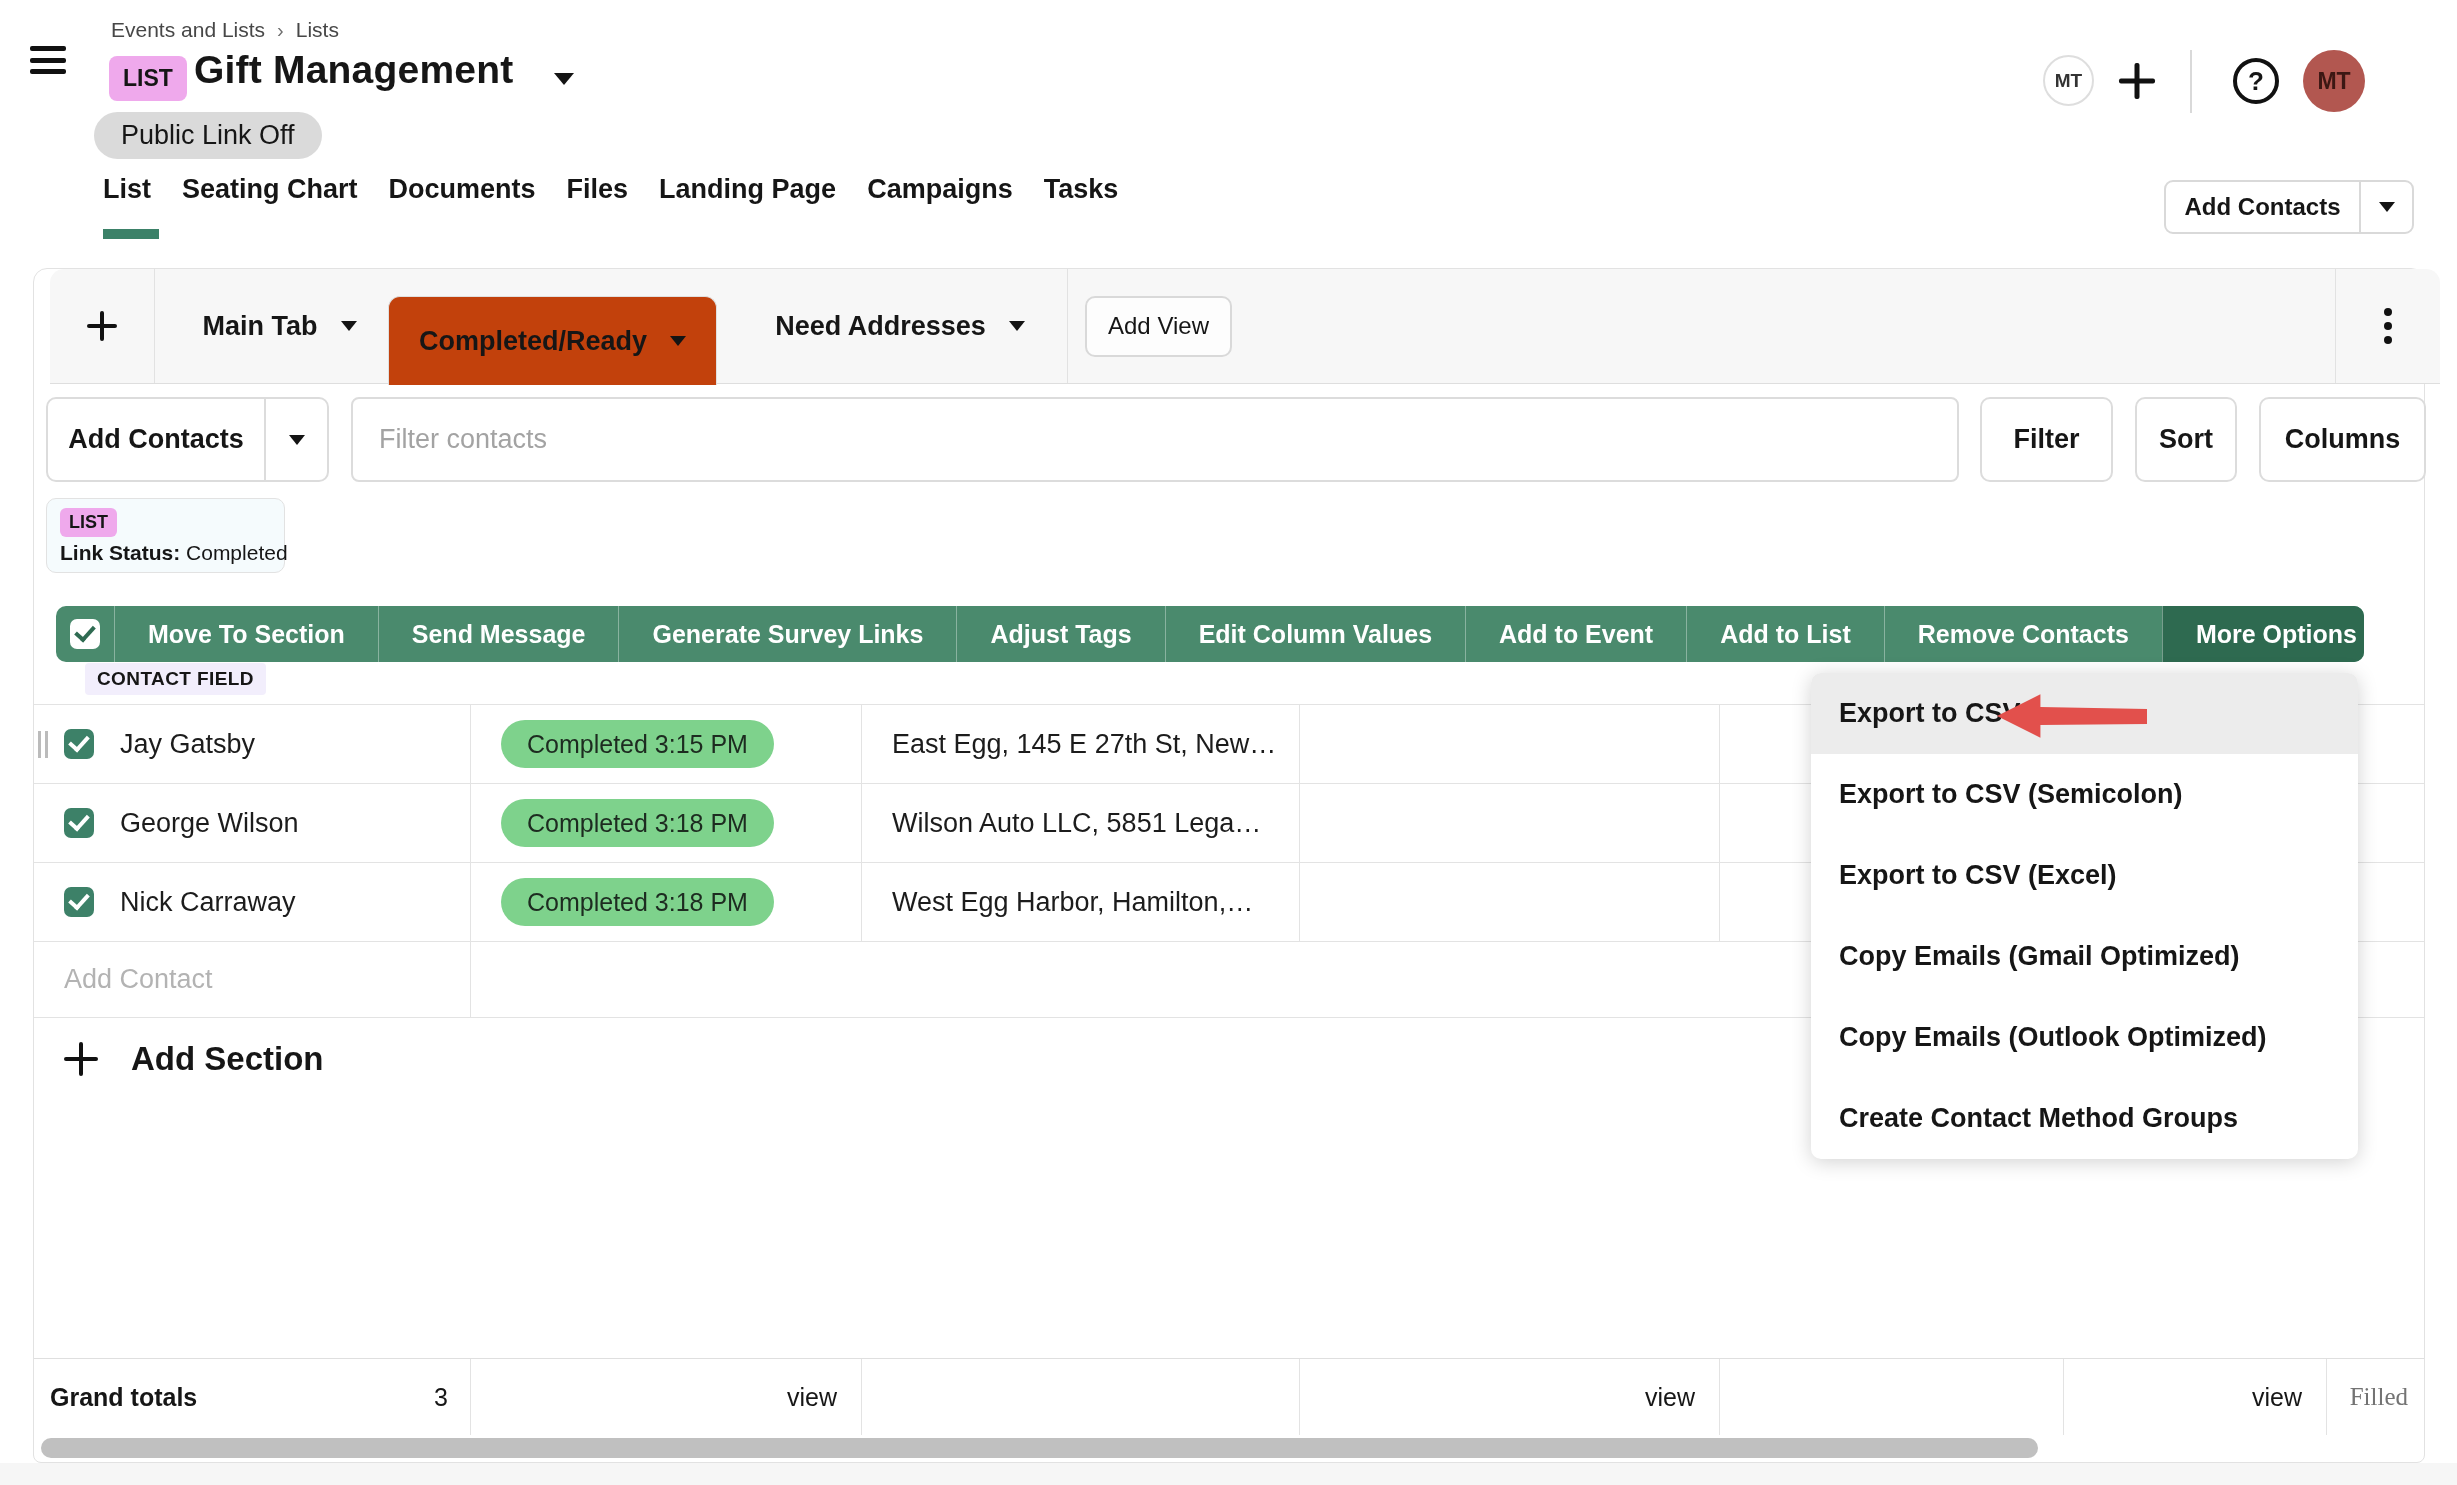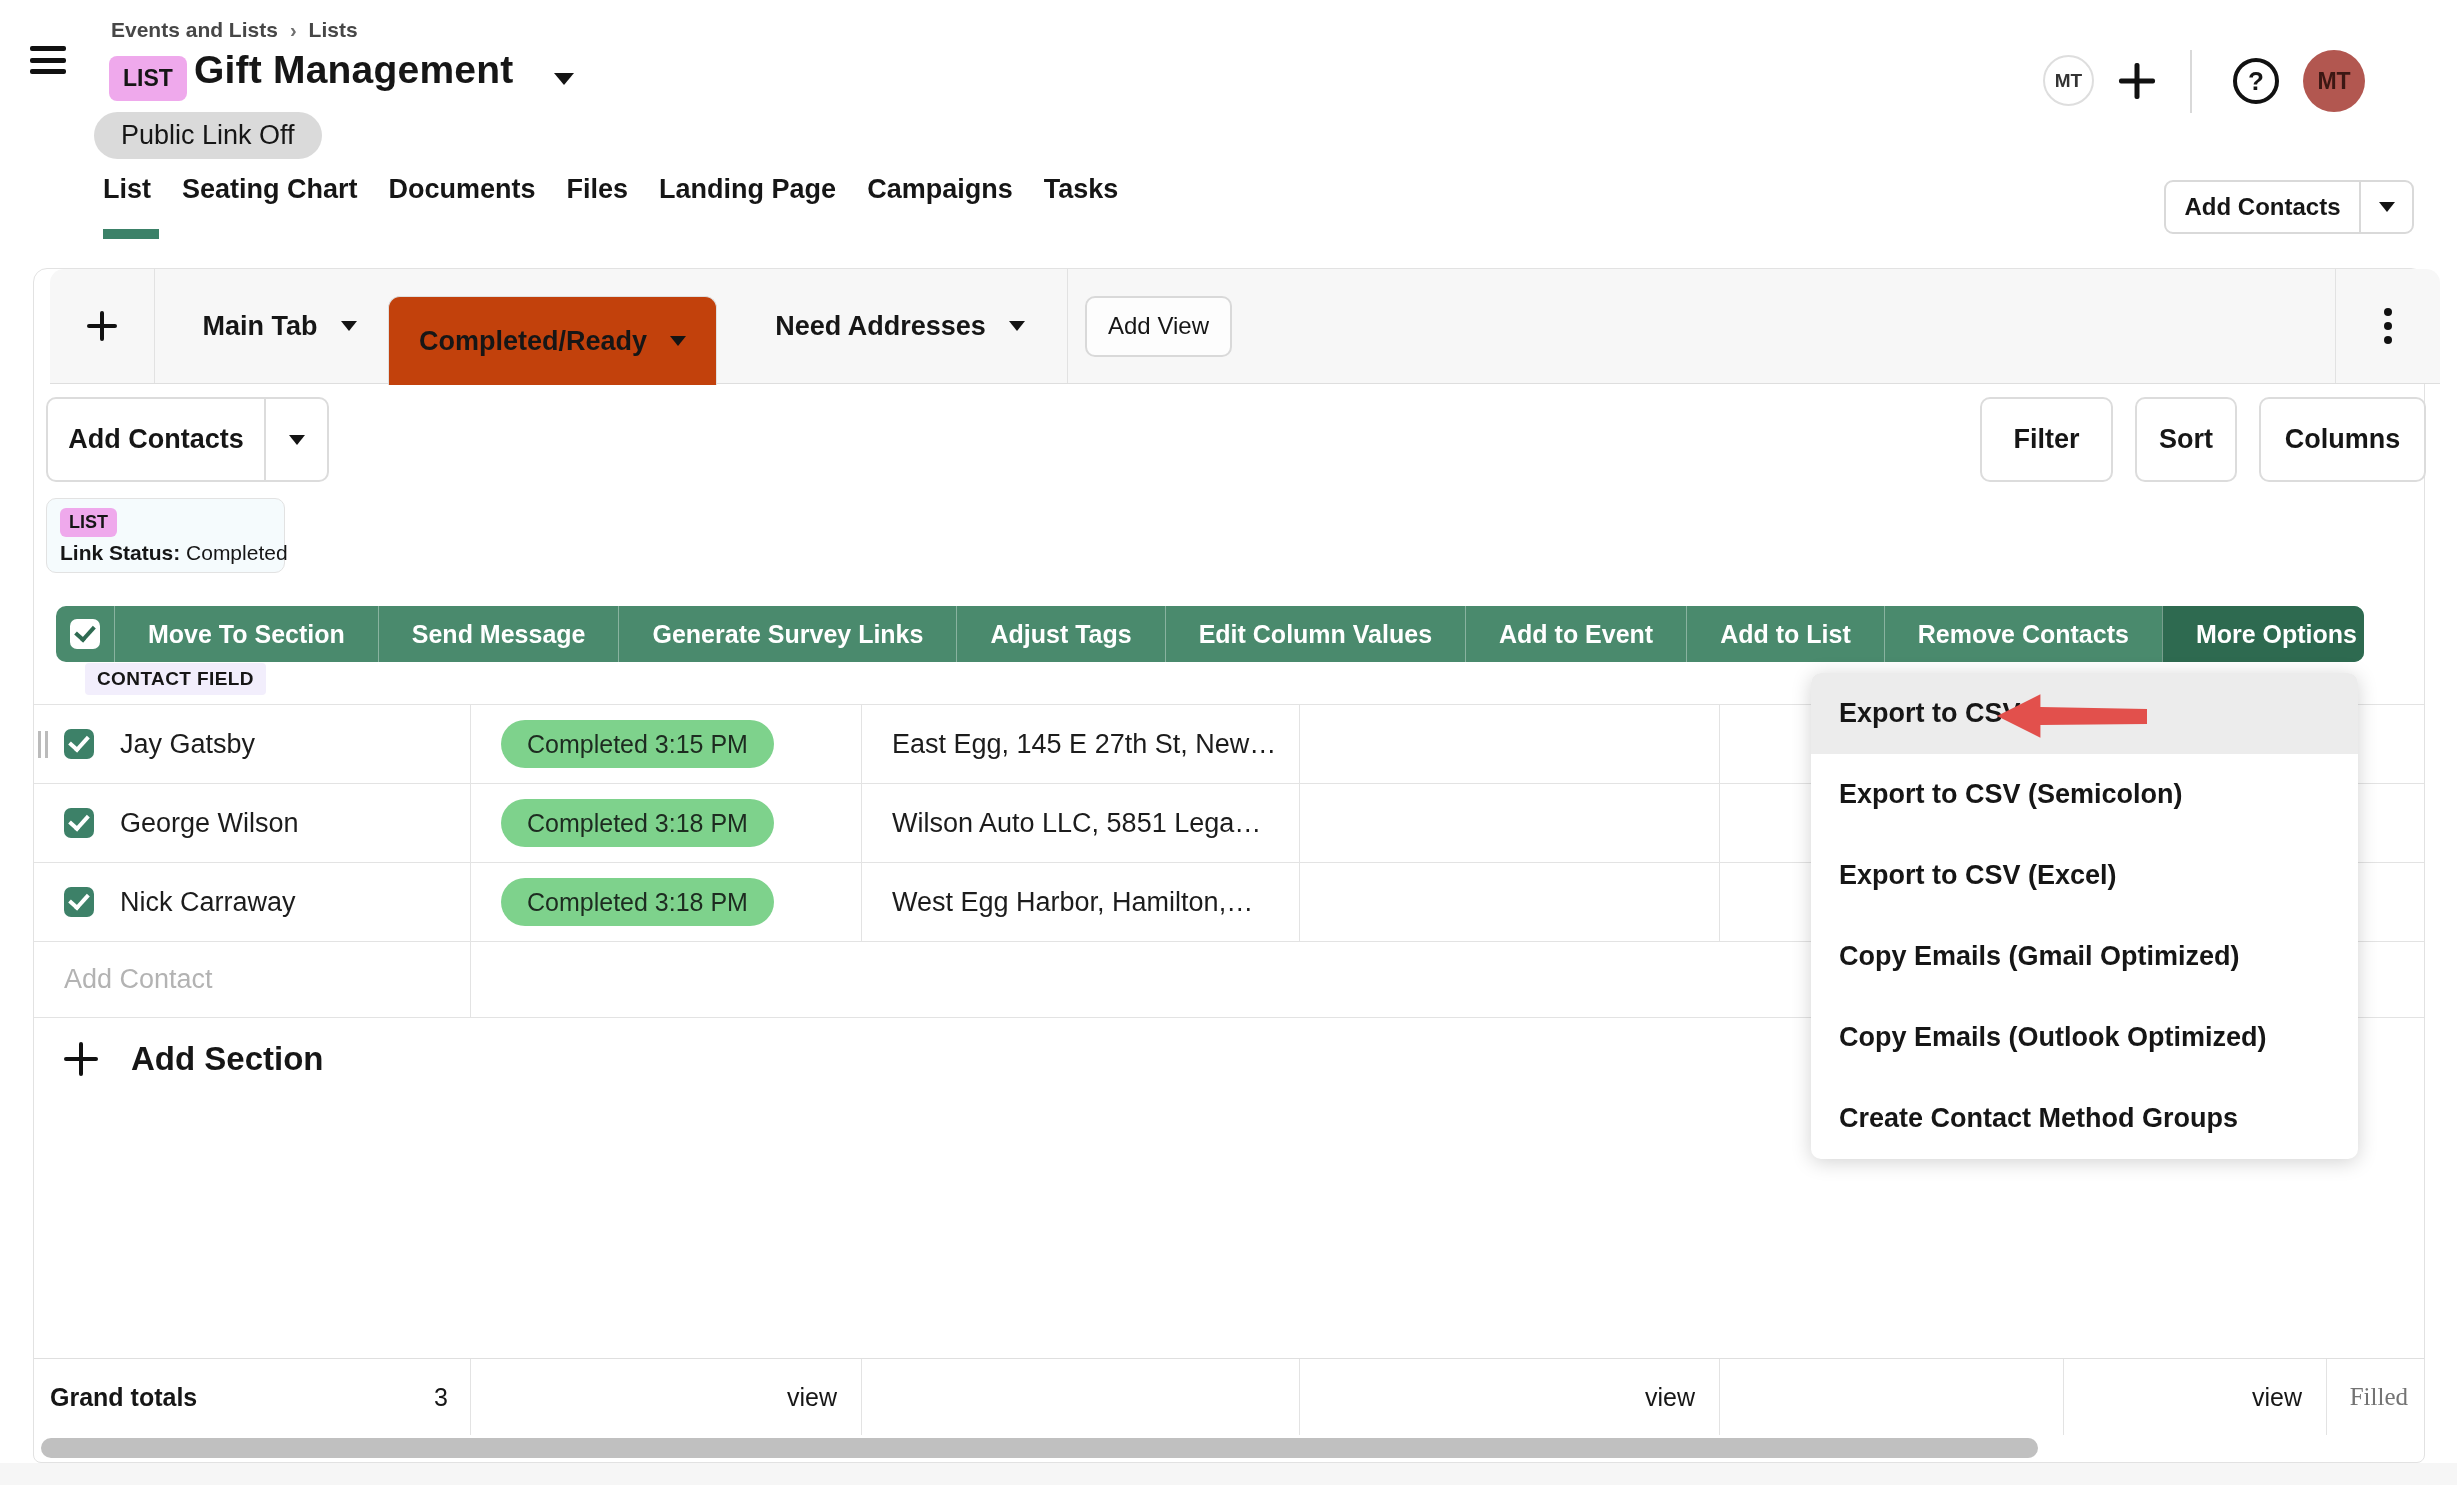--- a/index.html
+++ b/index.html
@@ -12,21 +12,21 @@
     border-right:10px solid transparent; border-top:12px solid #141414; }
   .caret-sm { border-left:8px solid transparent; border-right:8px solid transparent; border-top:10px solid #141414; }
   .vbar { position:absolute; width:2px; background:#d9d9d9; }
 
   
   .hamburger { position:absolute; left:30px; top:46px; width:36px; height:28px;
     display:flex; flex-direction:column; justify-content:space-between; cursor:pointer; }
   .hamburger span { display:block; height:5px; background:#111; border-radius:2px; }
 
   .breadcrumb { position:absolute; left:111px; top:18px; font-size:21px; color:#474747;
-    display:flex; gap:12px; align-items:center;font-weight:bold; }
+    display:flex; gap:12px; align-items:center; }
   .breadcrumb .sep { color:#6f6f6f; font-size:20px; }
 
   .list-badge { position:absolute; left:109px; top:56px; height:45px; padding:0 14px;
     background:#efa9ec; border-radius:8px; font-weight:bold; font-size:23px;
     display:flex; align-items:center; }
   .page-title { position:absolute; left:194px; top:48px; font-size:39px; font-weight:bold; letter-spacing:0.2px; }
   .title-caret { position:absolute; left:554px; top:73px; }
 
   .public-pill { position:absolute; left:94px; top:112px; height:47px; padding:0 27px;
     background:#dadada; border-radius:24px; font-size:27px; display:flex; align-items:center; }
@@ -258,20 +258,21 @@
       <div class="caret-down caret-sm"></div>
     </div>
 
     <div class="split-btn">
       <div class="lbl">Add Contacts</div>
       <div class="div"></div>
       <div class="car">
           <div class="caret-down caret-sm"></div>
         </div>
     </div>
+    <input class="filter-input" type="text" placeholder="Filter contacts" style="">
     <div class="tool-btn btn-filter">Filter</div>
     <div class="tool-btn btn-sort">Sort</div>
     <div class="tool-btn btn-columns">Columns</div>
 
     <div class="filter-chip">
       <span class="mini-badge">LIST</span>
       <div class="line">
         <b>Link Status:</b>
         <span>Completed</span>
       </div>

